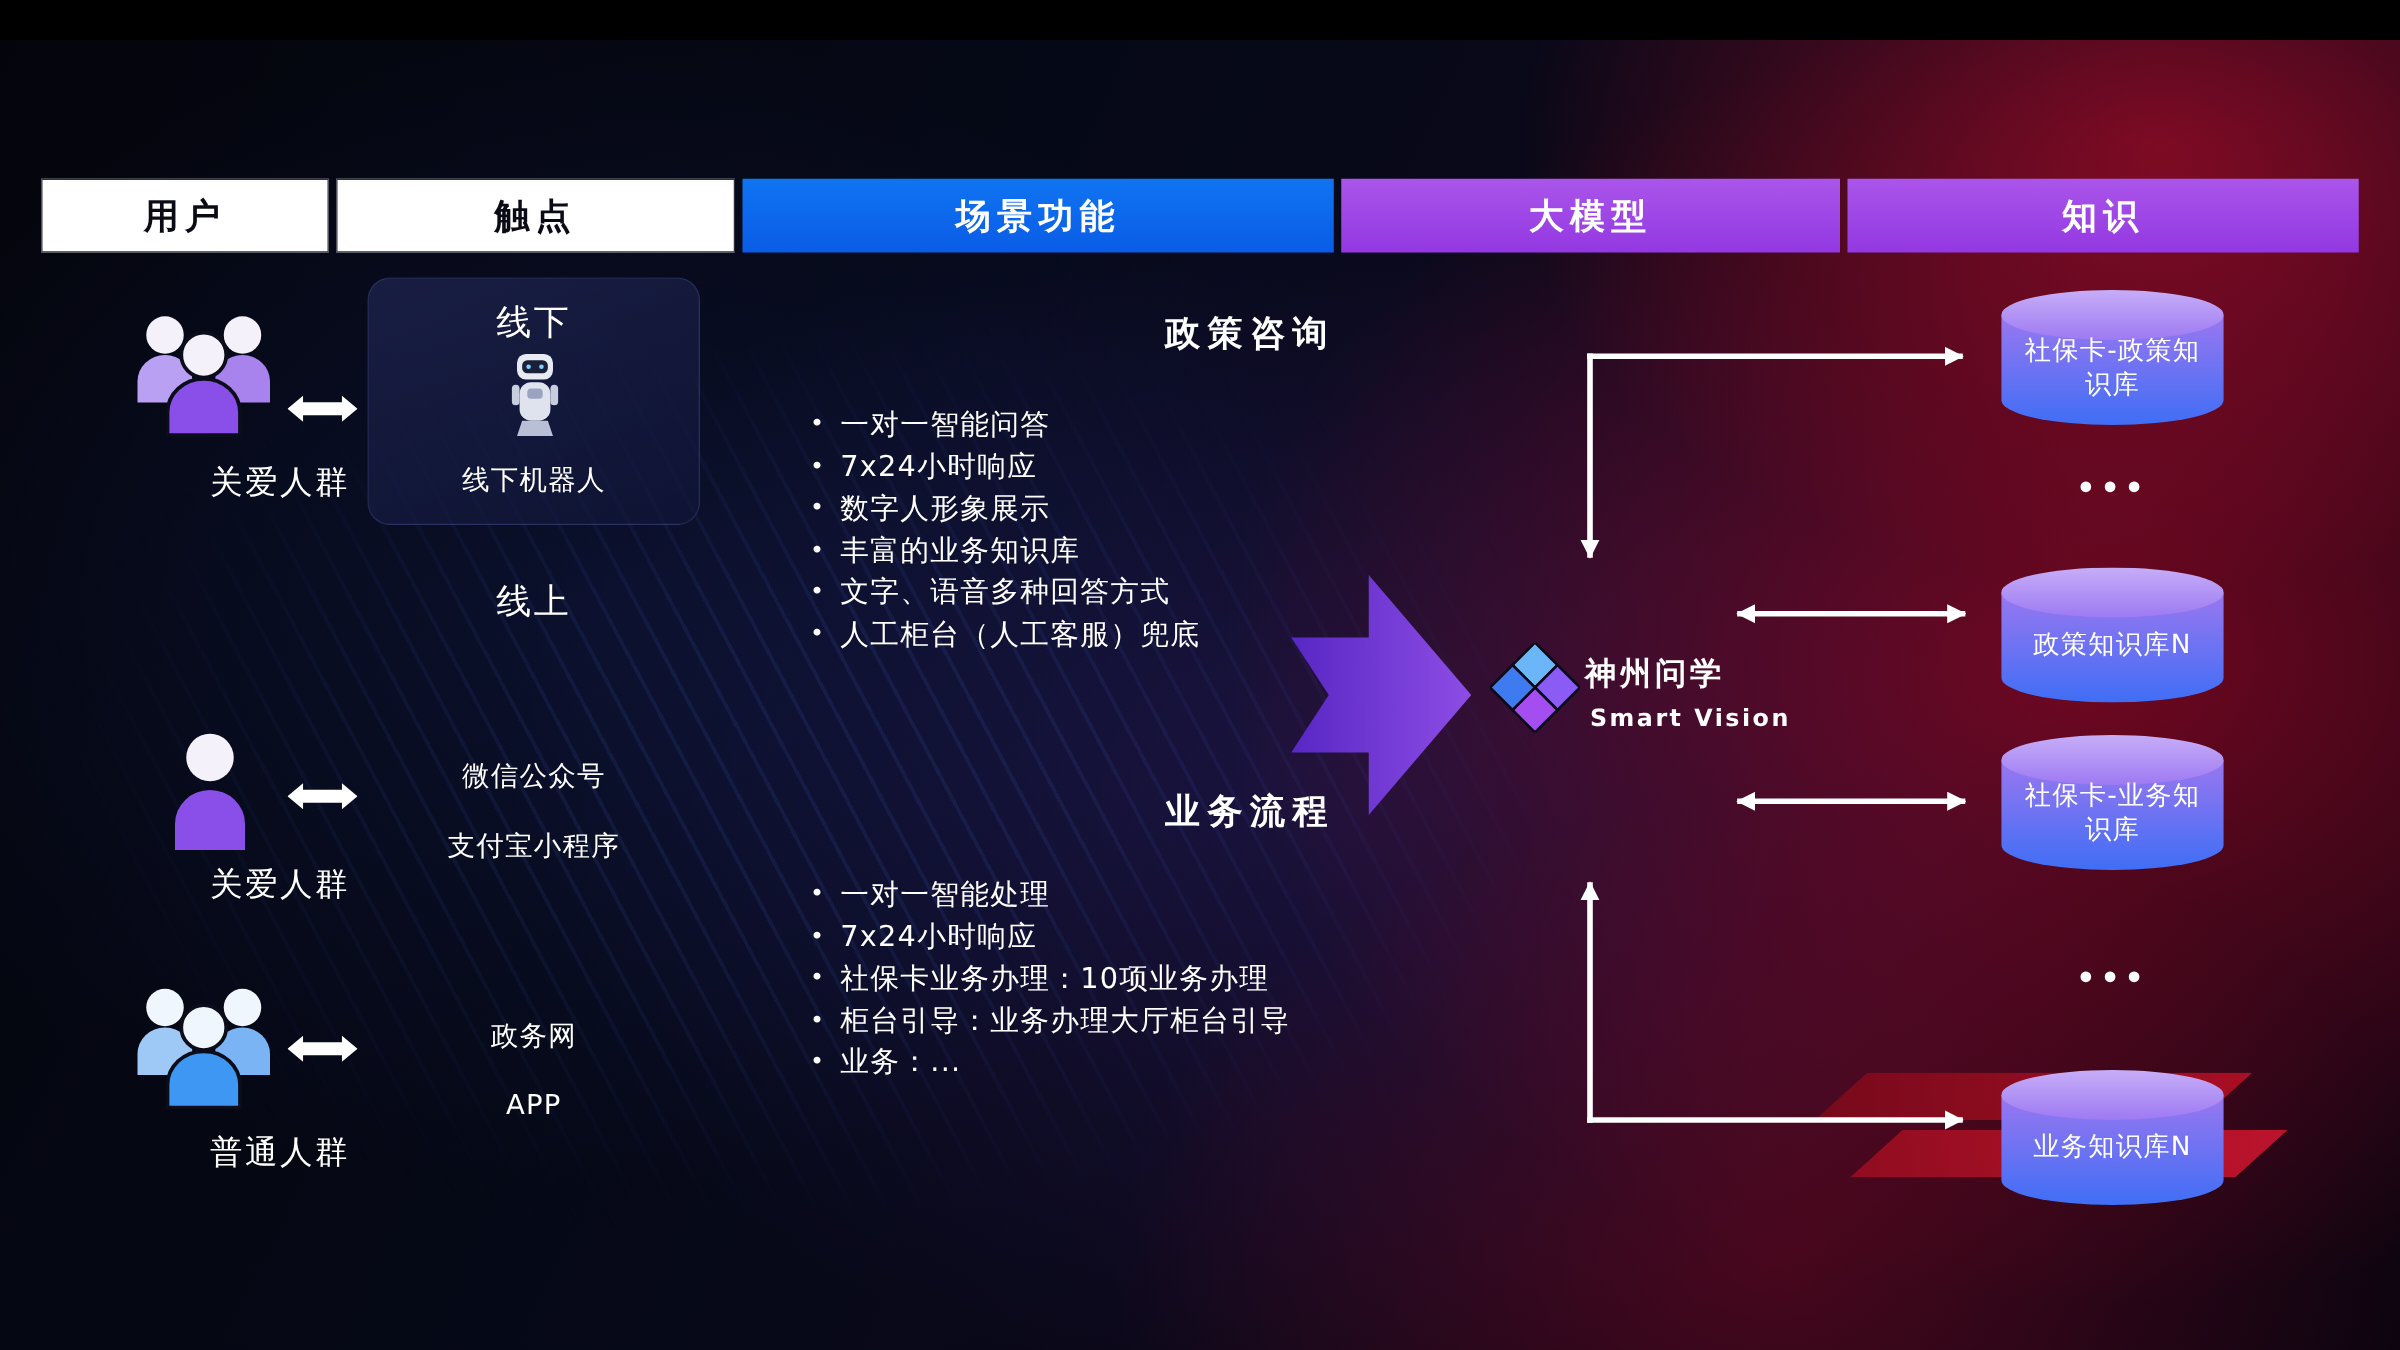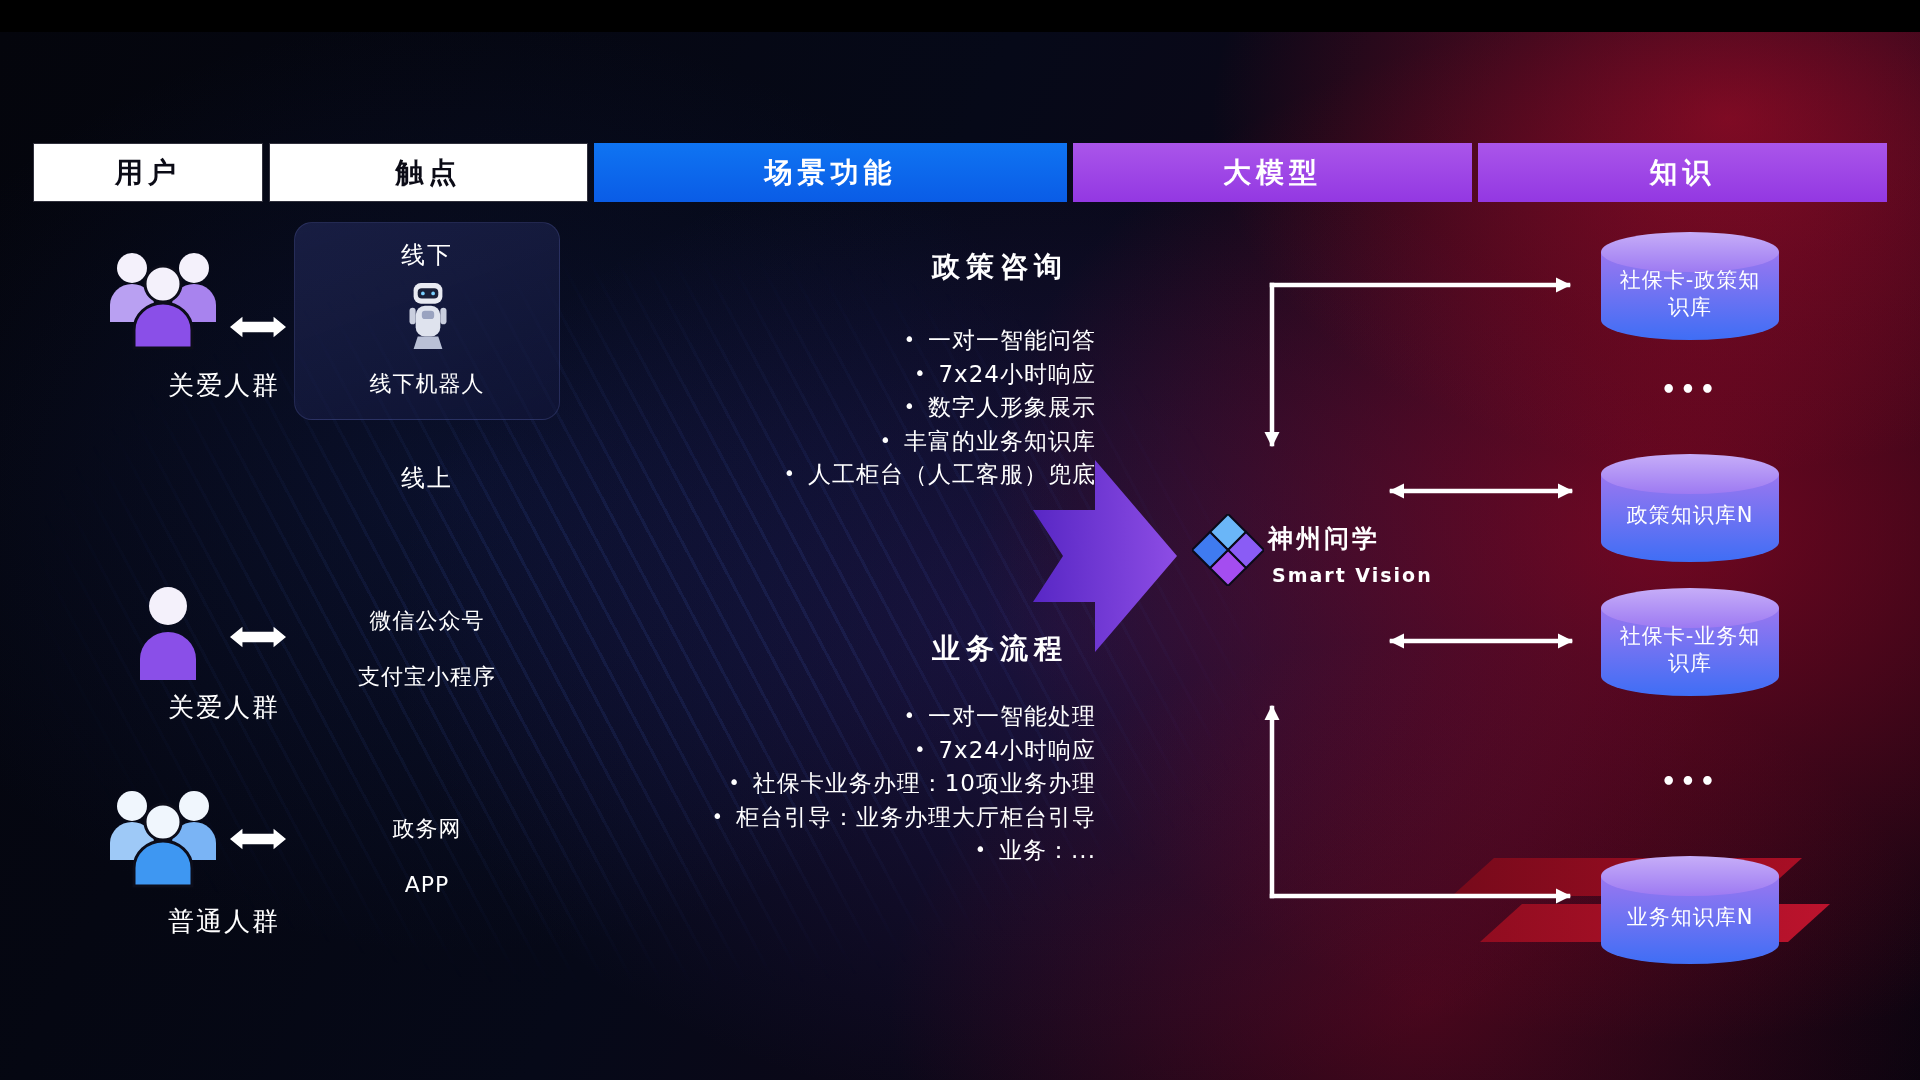--- a/index.html
+++ b/index.html
@@ -47,25 +47,25 @@
   .link-arrow { position:absolute; width:56px; height:26px; }
 
   
   .touch-box {
     position:absolute; left:294px; top:190px; width:266px; height:198px;
     border-radius:18px;
     background:linear-gradient(160deg, rgba(46,54,115,.45), rgba(18,22,58,.58));
     border:1px solid rgba(130,140,230,.18);
   }
   .touch-item { position:absolute; left:294px; width:266px; text-align:center; font-size:22px; letter-spacing:1px; }
-  .touch-title { font-size:24px; letter-spacing:2px; }
+  .touch-title { font-size:28px; letter-spacing:2px; }
 
   
   .sec-title { position:absolute; left:594px; width:474px; text-align:right; font-size:28px; font-weight:600; letter-spacing:6px; }
-  .bullets { position:absolute; left:676px; width:420px;text-align:right; }
+  .bullets { position:absolute; left:648px; width:420px; }
   .bullet { font-size:23px; line-height:32.5px; letter-spacing:1px; white-space:nowrap; }
   .bullet::before { content:"•"; margin-right:12px; font-size:19px; position:relative; top:-2px; }
 
   
   .logo-name { position:absolute; left:1268px; top:490px; font-size:25px; font-weight:bold; letter-spacing:3px; }
   .logo-sub  { position:absolute; left:1272px; top:532px; font-size:19px; font-weight:600; letter-spacing:2px; }
 
   
   .db { position:absolute; left:1601px; width:178px; height:108px; z-index:3; }
   .db svg { position:absolute; inset:0; }
@@ -174,20 +174,21 @@
   <div class="touch-item content" style="top:630px">支付宝小程序</div>
   <div class="touch-item content" style="top:782px">政务网</div>
   <div class="touch-item content" style="top:840px">APP</div>
 
   <div class="sec-title content" style="top:216px">政策咨询</div>
   <div class="bullets content" style="top:292px">
     <div class="bullet">一对一智能问答</div>
     <div class="bullet">7x24小时响应</div>
     <div class="bullet">数字人形象展示</div>
     <div class="bullet">丰富的业务知识库</div>
+    <div class="bullet">文字、语音多种回答方式</div>
     <div class="bullet">人工柜台（人工客服）兜底</div>
   </div>
 
   <div class="sec-title content" style="top:598px">业务流程</div>
   <div class="bullets content" style="top:668px">
     <div class="bullet">一对一智能处理</div>
     <div class="bullet">7x24小时响应</div>
     <div class="bullet">社保卡业务办理：10项业务办理</div>
     <div class="bullet">柜台引导：业务办理大厅柜台引导</div>
     <div class="bullet">业务：...</div>

